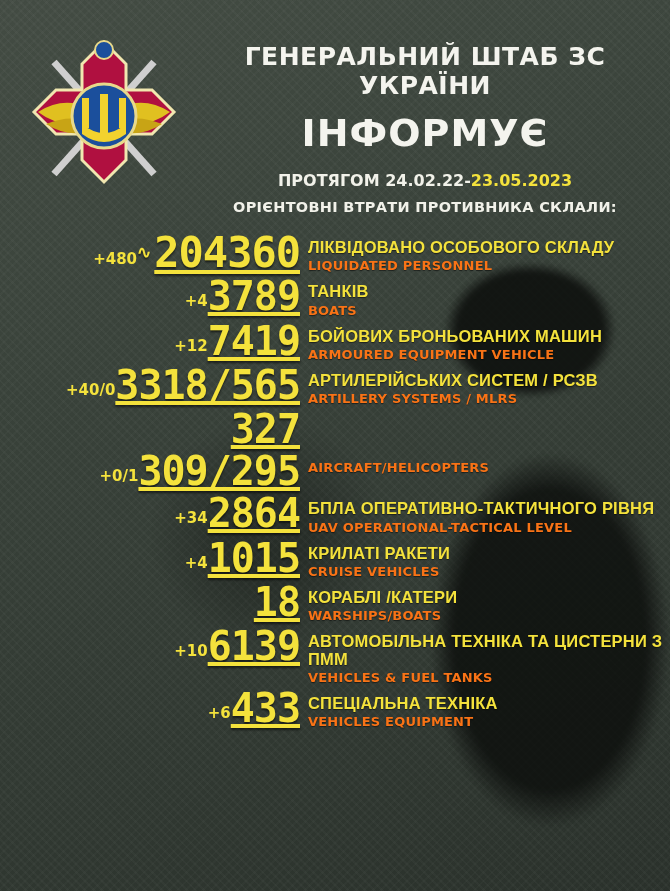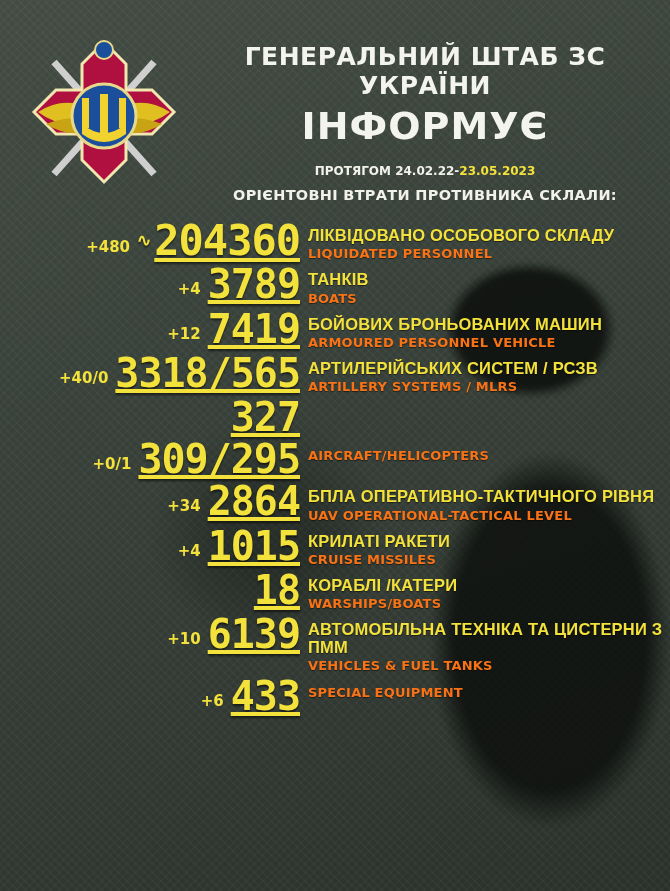--- a/index.html
+++ b/index.html
@@ -38,43 +38,43 @@
   
   header{display:flex;padding:18px 14px 4px 14px;justify-content:center;}
   .emblem{width:180px;flex:0 0 180px;display:flex;align-items:flex-start;justify-content:center;padding-top:10px;}
   .emblem svg{display:block;}
   .headtext{flex:1;text-align:center;padding-top:24px;}
   .title1{
     color:#f4f4ee;font-weight:bold;font-size:25px;letter-spacing:.5px;
     font-family:"DejaVu Sans", sans-serif;
   }
   .title2{
-    color:#f4f4ee;font-weight:bold;font-size:38px;letter-spacing:1px;margin-top:4px;
+    color:#f4f4ee;font-weight:bold;font-size:38px;letter-spacing:1px;margin-top:11px;
     font-family:"DejaVu Sans", sans-serif;
   }
   .period{
-    margin-top:16px;color:#f2f2ea;font-size:12px;font-weight:bold;
+    margin-top:16px;color:#f2f2ea;font-size:16px;font-weight:bold;
     font-family:"DejaVu Sans", sans-serif;
   }
   .period .hl{color:#f4e23c;}
   .subline{
     margin-top:9px;color:#f2f2ea;font-size:14.5px;font-weight:bold;letter-spacing:.3px;
     font-family:"DejaVu Sans", sans-serif;
   }
 
   
   .rows{margin-top:14px;}
   .row{
     display:flex;align-items:flex-start;
     margin-bottom:4px;
   }
   .numcol{
     width:300px;flex:0 0 300px;
     display:flex;align-items:flex-end;justify-content:flex-end;
-    gap:7px;padding-right:8px;
+    padding-right:8px;
   }
   .delta{
     color:#f4e23c;font-size:15px;font-weight:bold;
     font-family:"DejaVu Sans", sans-serif;
     padding-bottom:5px;white-space:nowrap;
   }
   .bignum{
     color:#f4e23c;
     font-family:"DejaVu Sans Mono", monospace;
     font-weight:bold;
@@ -168,21 +168,21 @@
           <div class="lab-en">BOATS</div>
         </div>
       </div>
       <div class="row r2">
         <div class="numcol">
           <div class="delta">+12</div>
           <div class="bignum"><span>7419</span></div>
         </div>
         <div class="labels">
           <div class="lab-ua">БОЙОВИХ БРОНЬОВАНИХ МАШИН</div>
-          <div class="lab-en">ARMOURED PERSONNEL VEHICLE</div>
+          <div class="lab-en">ARMOURED EQUIPMENT VEHICLE</div>
         </div>
       </div>
       <div class="row r3">
         <div class="numcol">
           <div class="delta">+40/0</div>
           <div class="bignum"><span>3318/565</span></div>
         </div>
         <div class="labels">
           <div class="lab-ua">АРТИЛЕРІЙСЬКИХ СИСТЕМ / РСЗВ</div>
           <div class="lab-en">ARTILLERY SYSTEMS / MLRS</div>
@@ -213,21 +213,21 @@
           <div class="lab-en">UAV OPERATIONAL-TACTICAL LEVEL</div>
         </div>
       </div>
       <div class="row r7">
         <div class="numcol">
           <div class="delta">+4</div>
           <div class="bignum"><span>1015</span></div>
         </div>
         <div class="labels">
           <div class="lab-ua">КРИЛАТІ РАКЕТИ</div>
-          <div class="lab-en">CRUISE MISSILES</div>
+          <div class="lab-en">CRUISE VEHICLES</div>
         </div>
       </div>
       <div class="row r8">
         <div class="numcol">
           <div class="delta"></div>
           <div class="bignum"><span>18</span></div>
         </div>
         <div class="labels">
           <div class="lab-ua">КОРАБЛІ /КАТЕРИ</div>
           <div class="lab-en">WARSHIPS/BOATS</div>
@@ -242,18 +242,19 @@
           <div class="lab-ua">АВТОМОБІЛЬНА ТЕХНІКА ТА ЦИСТЕРНИ З ПММ</div>
           <div class="lab-en">VEHICLES  &amp; FUEL TANKS</div>
         </div>
       </div>
       <div class="row r10">
         <div class="numcol">
           <div class="delta">+6</div>
           <div class="bignum"><span>433</span></div>
         </div>
         <div class="labels">
-          <div class="lab-en">SPECIAL EQUIPMENT</div>
+          <div class="lab-ua">СПЕЦІАЛЬНА ТЕХНІКА</div>
+          <div class="lab-en">VEHICLES EQUIPMENT</div>
         </div>
       </div>
     </div>
 
 </div>
 
 </body></html>

